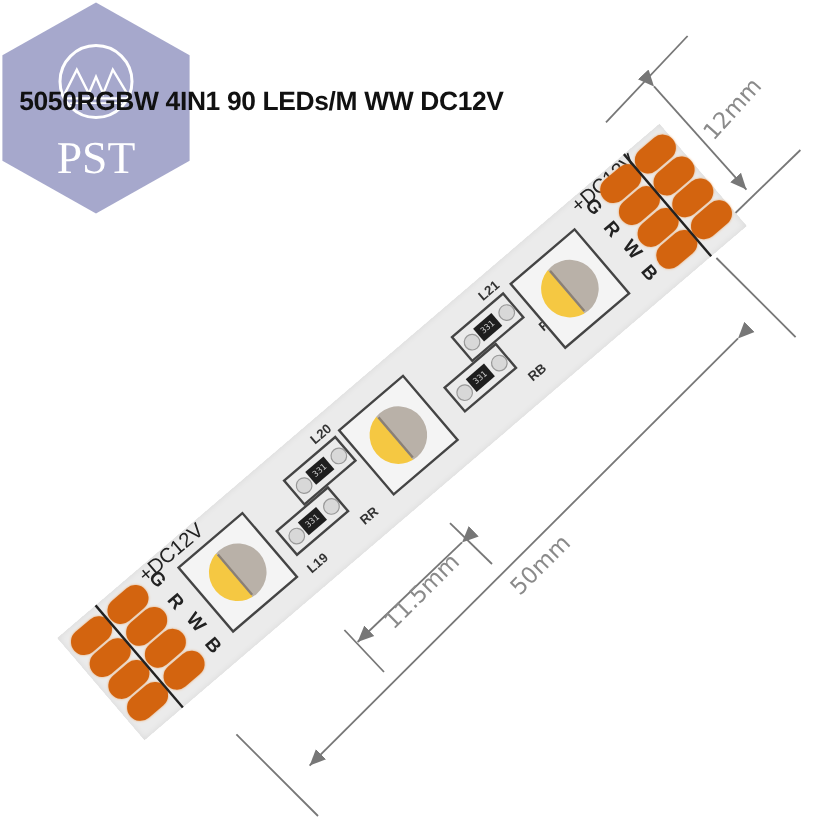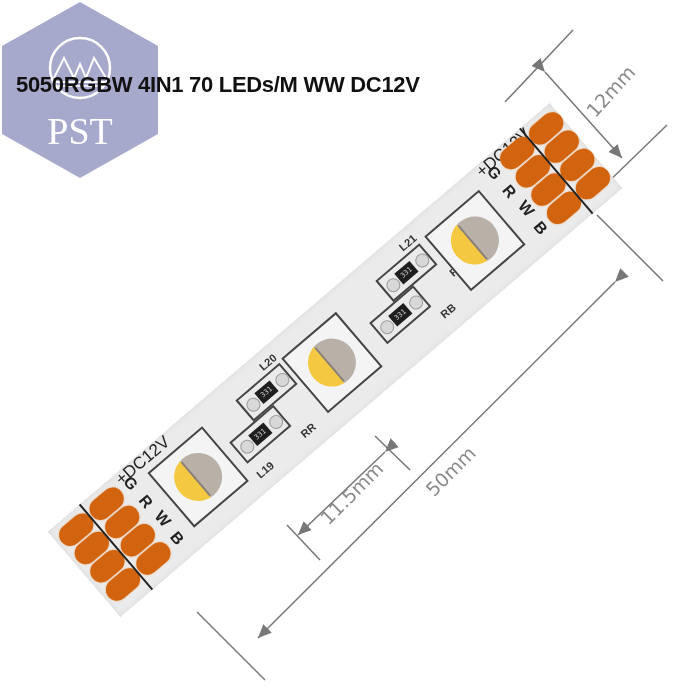--- a/index.html
+++ b/index.html
@@ -29,21 +29,21 @@
   <polygon points="80,2 158,46 158,134 80,178 2,134 2,46" fill="#a6a8cc"></polygon>
   <g>
     <circle cx="80" cy="68" r="30" fill="none" stroke="#ffffff" stroke-width="2.5"></circle>
     <polyline points="54,78 64,58 74,78 80,64 86,78 94,58 106,78" fill="none" stroke="#ffffff" stroke-width="2"></polyline>
     <line x1="54" y1="82" x2="106" y2="82" stroke="#ffffff" stroke-width="2"></line>
     <line x1="58" y1="86" x2="102" y2="86" stroke="#ffffff" stroke-width="1.5"></line>
   </g>
   <text x="80" y="144" text-anchor="middle" font-family="Liberation Serif, serif" font-size="38" fill="#ffffff">PST</text>
 </svg>
 
-<div class="title">5050RGBW 4IN1 70 LEDs/M WW DC12V</div>
+<div class="title">5050RGBW 4IN1 90 LEDs/M WW DC12V</div>
 
 <svg class="dims" viewBox="0 0 700 700">
   <defs>
     <marker id="ar" markerWidth="10" markerHeight="10" refX="9" refY="5" orient="auto">
       <path d="M0,1 L9,5 L0,9 z" fill="#777"></path>
     </marker>
   </defs>
 
   <line x1="505" y1="102" x2="573" y2="30" stroke="#777" stroke-width="1.5"></line>
   <line x1="600" y1="190" x2="667" y2="125" stroke="#777" stroke-width="1.5"></line>

